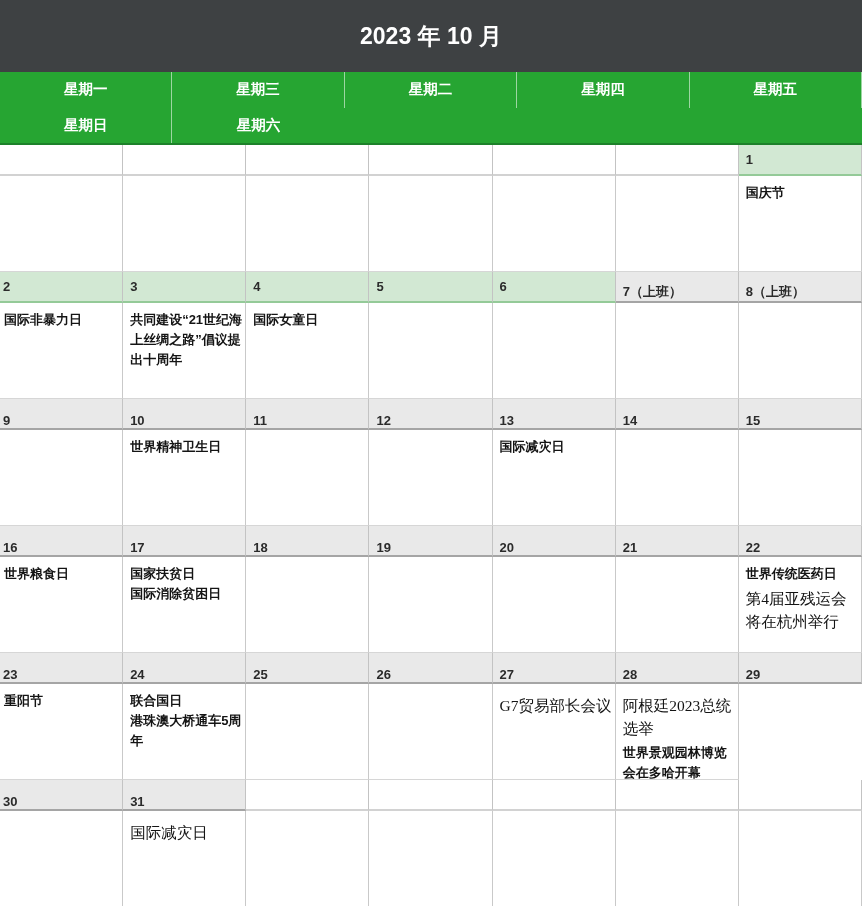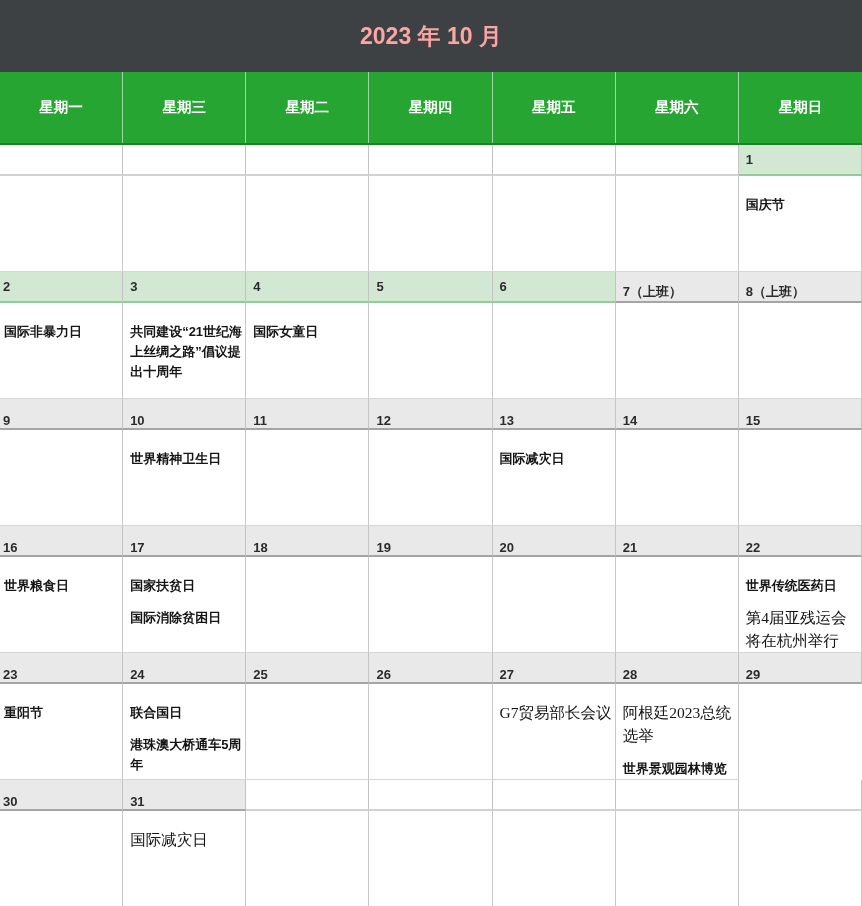--- a/index.html
+++ b/index.html
@@ -10,32 +10,32 @@
   }
   .calendar {
     width: 862px;
     height: 906px;
     overflow: hidden;
     background: #ffffff;
   }
   .title-bar {
     height: 72px;
     background: #3e4143;
-    color: #fca5a5;
+    color: #ffffff;
     font-size: 23px;
     font-weight: bold;
     display: flex;
     align-items: center;
     justify-content: center;
     padding-bottom: 0;
     box-sizing: border-box;
   }
   .weekday-row {
     display: grid;
-    grid-template-columns: repeat(7, 1fr);
+    grid-template-columns: repeat(5, 1fr);
     height: 73px;
     background: #26a532;
     border-bottom: 2px solid #1d812a;
     box-sizing: border-box;
   }
   .weekday-cell {
     display: flex;
     align-items: center;
     justify-content: center;
     color: #ffffff;
@@ -81,45 +81,44 @@
     overflow: hidden;
     background: #ffffff;
   }
   .event-row .event-cell:first-child { padding-left: 4px; }
 
   .event {
     font-size: 13px;
     font-weight: bold;
     line-height: 20px;
     color: #141414;
-    margin-top: 12px;
   }
   .event.serif {
     font-family: "Liberation Serif", "DejaVu Serif", serif;
     font-weight: normal;
     font-size: 15.5px;
     line-height: 23px;
-    margin-top: 10px;
+    margin-top: 3px;
     margin-bottom: 3px;
   }
 </style>
 </head>
 <body>
 
 <div class="calendar">
   <div class="title-bar">2023 年 10 月</div>
 
   <div class="weekday-row">
     <div class="weekday-cell">星期一</div>
     <div class="weekday-cell">星期三</div>
     <div class="weekday-cell">星期二</div>
     <div class="weekday-cell">星期四</div>
     <div class="weekday-cell">星期五</div>
+    <div class="weekday-cell">星期日</div>
     <div class="weekday-cell">星期六</div>
-    <div class="weekday-cell">星期日</div>
   </div>
 
   <div id="calendar-body">
       <div class="date-row">
         <div class="date-cell shade-plain">
           <span></span>
         </div>
         <div class="date-cell shade-plain">
           <span></span>
         </div>

